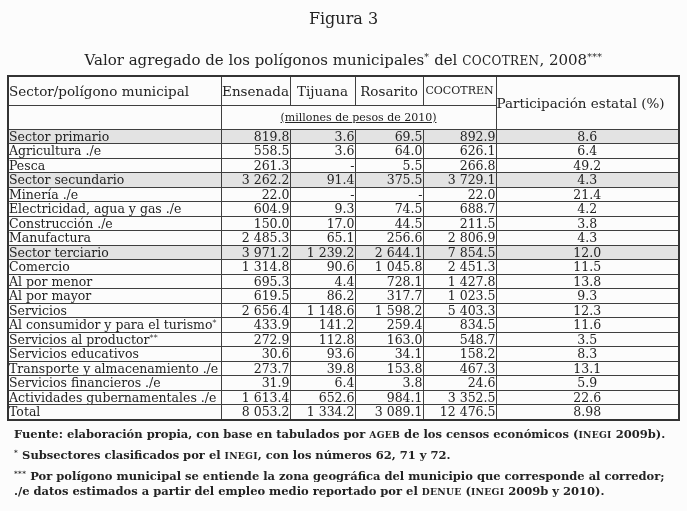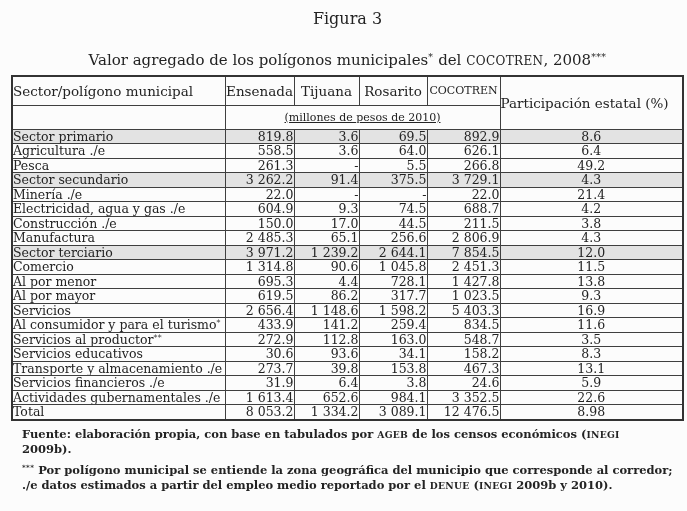--- a/index.html
+++ b/index.html
@@ -8,21 +8,20 @@
     --text:#232323;
     --bg:#fcfcfc;
   }
   html,body{margin:0;padding:0;}
   body{background:#fff;}
   .page{
     width:687px;height:511px;overflow:hidden;
     background:var(--bg);color:var(--text);
     font-family:"DejaVu Serif","Liberation Serif",serif;
     box-sizing:border-box;
-    padding-left:8px;
   }
   .fig-label{
     text-align:center;padding-top:9px;font-size:16px;line-height:1.2;
   }
   .subtitle{
     text-align:center;margin-top:23px;font-size:15px;line-height:1.2;white-space:nowrap;
   }
   .sup{font-size:0.62em;vertical-align:0.5em;letter-spacing:0.05em;}
   .sc{font-size:0.8em;letter-spacing:0.03em;}
   table.data{
@@ -177,21 +176,21 @@
           <td class="num-cell">317.7</td>
           <td class="num-cell">1 023.5</td>
           <td class="part-cell">9.3</td>
         </tr>
         <tr>
           <td class="label-cell">Servicios</td>
           <td class="num-cell">2 656.4</td>
           <td class="num-cell">1 148.6</td>
           <td class="num-cell">1 598.2</td>
           <td class="num-cell">5 403.3</td>
-          <td class="part-cell">16.9</td>
+          <td class="part-cell">12.3</td>
         </tr>
         <tr>
           <td class="label-cell">Al consumidor y para el turismo<span class="sup">*</span></td>
           <td class="num-cell">433.9</td>
           <td class="num-cell">141.2</td>
           <td class="num-cell">259.4</td>
           <td class="num-cell">834.5</td>
           <td class="part-cell">11.6</td>
         </tr>
         <tr>
@@ -240,16 +239,17 @@
           <td class="num-cell">1 334.2</td>
           <td class="num-cell">3 089.1</td>
           <td class="num-cell">12 476.5</td>
           <td class="part-cell">8.98</td>
         </tr>
       </tbody>
   </table>
 
   <div class="footnotes">
       <div class="footnote"><span>Fuente: elaboración propia, con base en tabulados por </span><span class="sc">AGEB</span><span> de los censos económicos (</span><span class="sc">INEGI</span><span> 2009b).</span></div>
+      <div class="footnote"><span class="sup">*</span><span> Subsectores clasificados por el </span><span class="sc">INEGI</span><span>, con los números 62, 71 y 72.</span></div>
       <div class="footnote"><span class="sup">***</span><span> Por polígono municipal se entiende la zona geográfica del municipio que corresponde al corredor; ./e datos estimados a partir del empleo medio reportado por el </span><span class="sc">DENUE</span><span> (</span><span class="sc">INEGI</span><span> 2009b y 2010).</span></div>
     </div>
 
 </div>
 
 </body></html>

